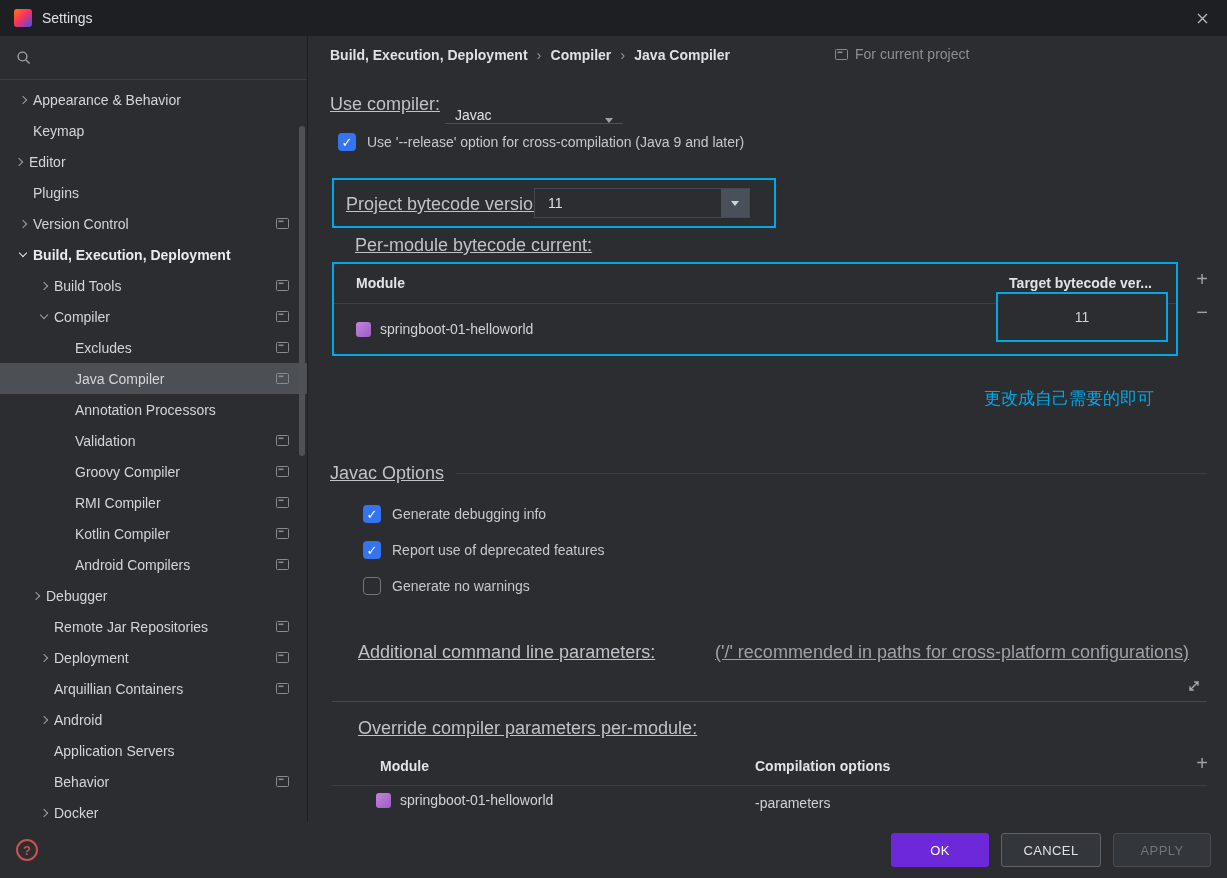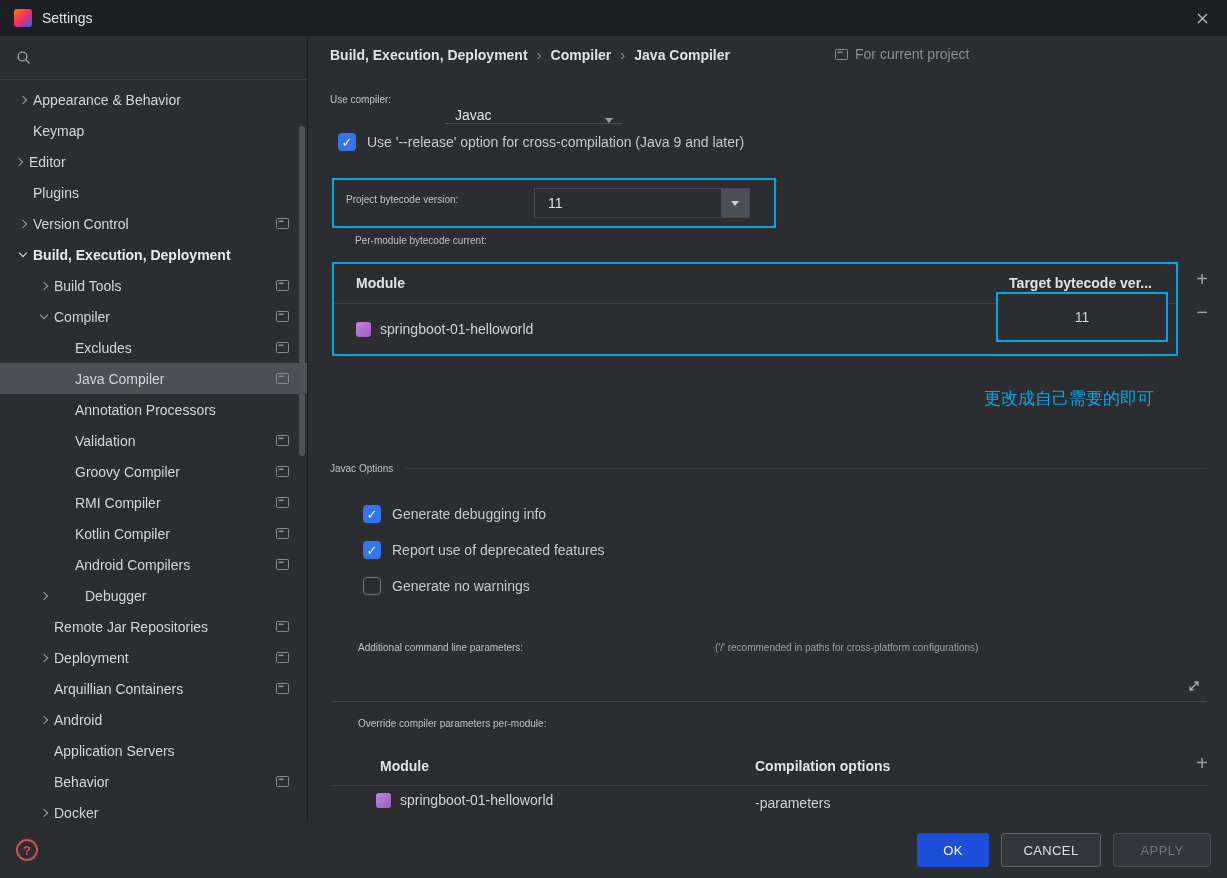--- a/index.html
+++ b/index.html
@@ -23,21 +23,21 @@
   .chev{flex:0 0 21px;display:flex;align-items:center;justify-content:center;}
   .chev-mark{width:6px;height:6px;border-right:1.6px solid #9da0a8;border-bottom:1.6px solid #9da0a8;transform:rotate(-45deg);}
   .chev.open .chev-mark{transform:rotate(45deg);margin-top:-3px;}
   .bold .chev-mark{border-color:#e9ebee;}
   .tlabel{white-space:nowrap;}
   .badge{position:absolute;right:18px;top:10px;line-height:0;}
   .sb-thumb{position:absolute;right:2px;top:90px;width:6px;height:330px;background:#4e5156;border-radius:3px;}
 
   .content{flex:1;position:relative;font-size:14px;color:#c6c8cd;overflow:hidden;}
   .abs{position:absolute;}
-  .lbl{color:#bfc2c8;font-size:10px;white-space:nowrap;}
+  .lbl{color:#bfc2c8;font-size:18px;white-space:nowrap;text-decoration:underline;}
   .crumb{display:flex;align-items:center;gap:9px;font-weight:bold;color:#dfe1e5;font-size:14px;}
   .crumb .sep{color:#8f939a;font-weight:normal;font-size:15px;}
   .context{display:flex;align-items:center;gap:7px;color:#8b8f96;}
 
   .combo{display:flex;align-items:flex-end;border-bottom:1px solid #4b4e54;color:#dfe1e5;padding:0 10px;}
   .combo .arrow{margin-left:auto;}
   .tri-down{width:0;height:0;border-left:4px solid transparent;border-right:4px solid transparent;border-top:5px solid #9ca0a8;}
 
   .checkrow{display:flex;align-items:center;gap:11px;height:36px;}
   .cb{width:18px;height:18px;border-radius:4px;display:inline-flex;align-items:center;justify-content:center;flex:0 0 18px;font-size:13px;font-weight:bold;color:#fff;}
@@ -58,21 +58,21 @@
   .iconbtn{width:24px;height:26px;display:flex;align-items:center;justify-content:center;color:#9da0a8;font-size:20px;cursor:pointer;}
   .iconbtn.plus::after{content:"+";}
   .iconbtn.minus::after{content:"−";}
   .note{color:#00a8e8;font-size:17px;white-space:nowrap;}
 
   
   .footer{flex:0 0 56px;display:flex;align-items:center;padding:0 16px;}
   .help{width:22px;height:22px;border-radius:50%;border:2px solid #c75450;color:#c75450;display:flex;align-items:center;justify-content:center;font-weight:bold;font-size:13px;cursor:pointer;}
   .btns{margin-left:auto;display:flex;gap:12px;}
   .btn{height:34px;border-radius:3px;display:flex;align-items:center;justify-content:center;font-size:13px;letter-spacing:.4px;cursor:pointer;}
-  .btn.primary{width:72px;background:#1d4ed8;color:#fff;}
+  .btn.primary{width:98px;background:#6d28d9;color:#fff;}
   .btn.secondary{width:100px;background:#33363a;border:1px solid #5f6368;color:#dfe1e5;}
   .btn.disabled{width:98px;background:#33363a;border:1px solid #494c51;color:#71757c;}
 </style>
 </head>
 <body>
 
 <div class="window">
 
   <div class="titlebar">
     <div class="logo"></div>
@@ -203,21 +203,21 @@
               </svg></span>
           </div>
           <div class="tree-item" style="padding-left: 54px;">
             <span class="chev"></span>
             <span class="tlabel">Android Compilers</span>
             <span class="badge"><svg width="13" height="11" viewBox="0 0 13 11">
                 <rect x="0.5" y="0.5" width="12" height="10" rx="1" fill="none" stroke="#868a91"></rect>
                 <rect x="2.5" y="2.5" width="5" height="1.6" fill="#868a91"></rect>
               </svg></span>
           </div>
-          <div class="tree-item" style="padding-left: 33px; gap: 31px;">
+          <div class="tree-item" style="padding-left: 25px;">
             <span class="chev">
               <span class="chev-mark"></span>
             </span>
             <span class="tlabel">Debugger</span>
           </div>
           <div class="tree-item" style="padding-left: 33px;">
             <span class="chev"></span>
             <span class="tlabel">Remote Jar Repositories</span>
             <span class="badge"><svg width="13" height="11" viewBox="0 0 13 11">
                 <rect x="0.5" y="0.5" width="12" height="10" rx="1" fill="none" stroke="#868a91"></rect>

